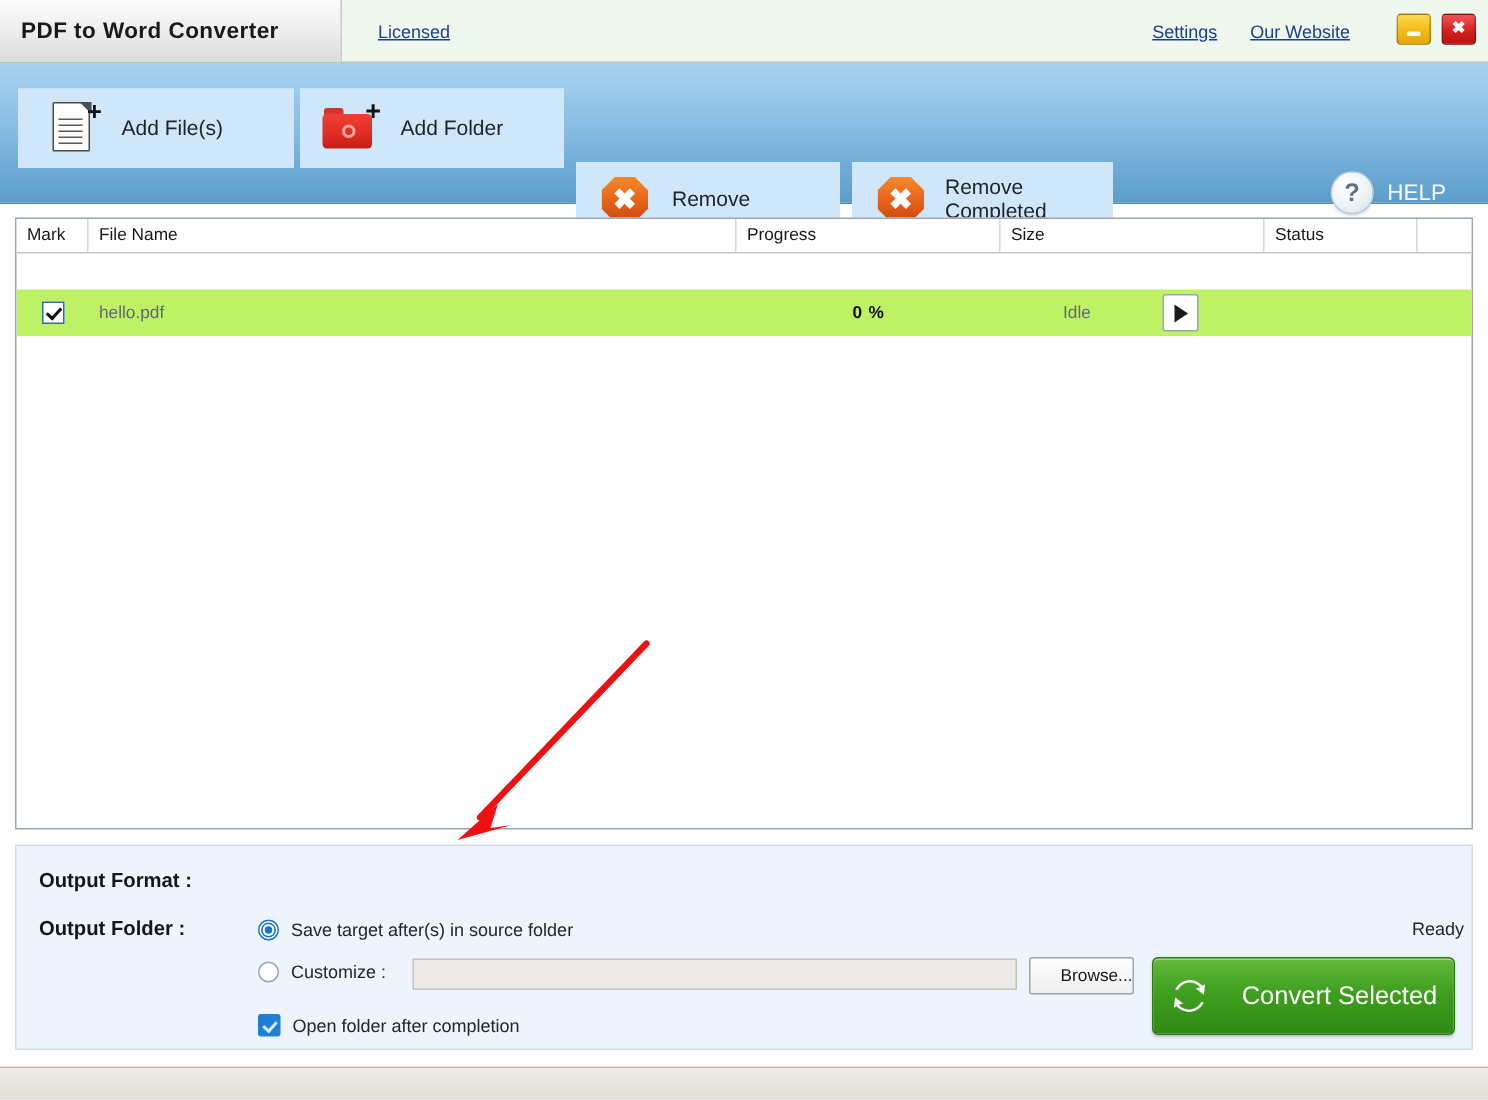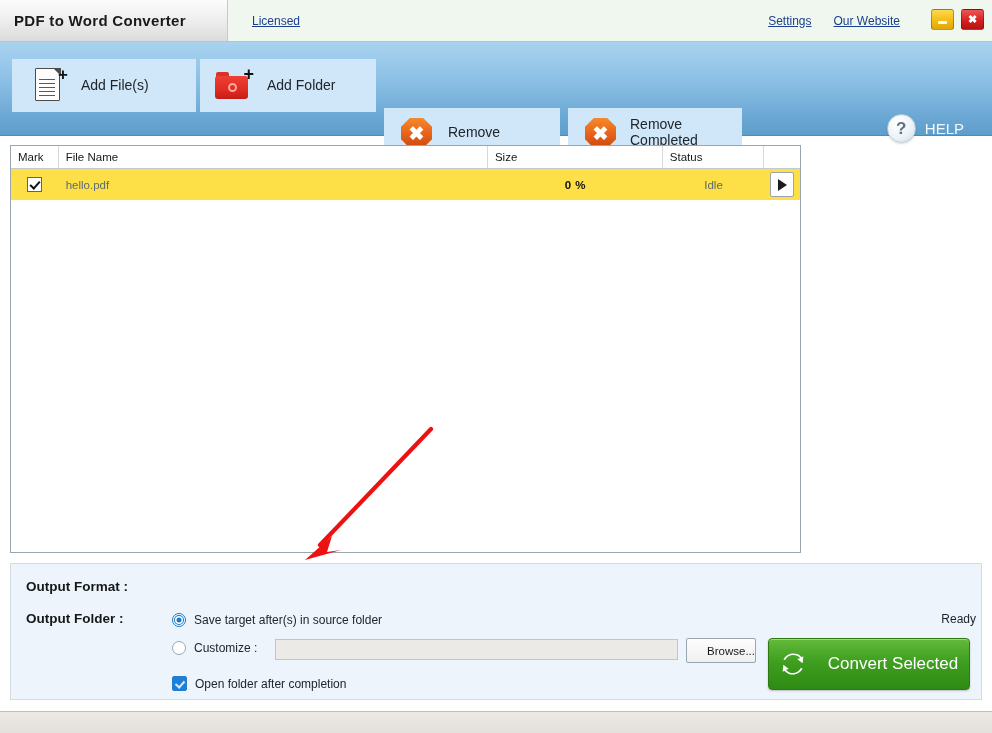--- a/index.html
+++ b/index.html
@@ -179,21 +179,21 @@
     border: 1px solid #b7ccdb;
     display:flex; align-items:center; justify-content:center;
     color: #5d7184; font-size: 17px; font-weight: bold; line-height: 1;
     box-shadow: 0 1px 2px rgba(0,0,0,0.15);
   }
   .help-label { font-size: 15px; color: #f2f8fc; }
 
   
   .listwrap {
     position: absolute; left: 10px; top: 145px;
-    width: 791px; height: 408px;
+    width: 972px; height: 408px;
     border: 1px solid #9aa5ae;
     background: #ffffff;
     box-sizing: border-box;
     overflow: hidden;
   }
   .lhead {
     display: flex; height: 23px;
     background: #ffffff;
     border-bottom: 1px solid #c3c9cf;
     box-sizing: border-box;
@@ -201,23 +201,24 @@
   .lhead .hc {
     font-size: 11.5px; color: #15181b;
     display: flex; align-items: center;
     padding-left: 7px;
     border-right: 1px solid #d4d9de;
     box-sizing: border-box;
     height: 100%;
   }
   .lrow {
     display: flex; height: 31px;
-    background: #fde047;
-    box-sizing: border-box;
-    cursor: pointer;
+    background: #bef264;
+    box-sizing: border-box;
+    cursor: pointer;
+    margin-top: 24px;
   }
   .lrow .rc {
     font-size: 11.5px; color: #5e6b74;
     display: flex; align-items: center;
     padding-left: 7px;
     box-sizing: border-box;
     height: 100%;
   }
   .c-mark   { width: 48px; }
   .c-name   { width: 432px; }
@@ -456,20 +457,21 @@
           <span>?</span>
         </span>
       <span class="help-label">HELP</span>
     </div>
   </div>
 
   <div class="listwrap">
     <div class="lhead">
       <div class="hc c-mark">Mark</div>
       <div class="hc c-name">File Name</div>
+      <div class="hc c-prog">Progress</div>
       <div class="hc c-size">Size</div>
       <div class="hc c-status">Status</div>
       <div class="hc c-act"></div>
     </div>
 
     <div class="lrow">
       <div class="rc c-mark center">
         <span class="cb-classic"></span>
       </div>
       <div class="rc c-name">hello.pdf</div>

